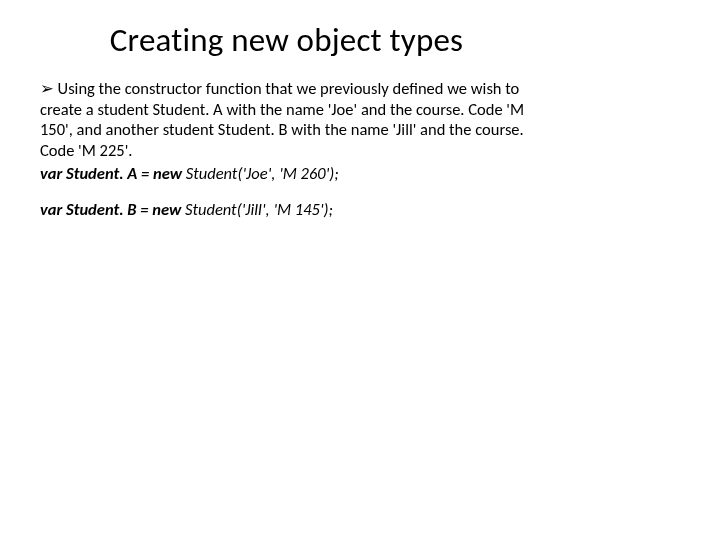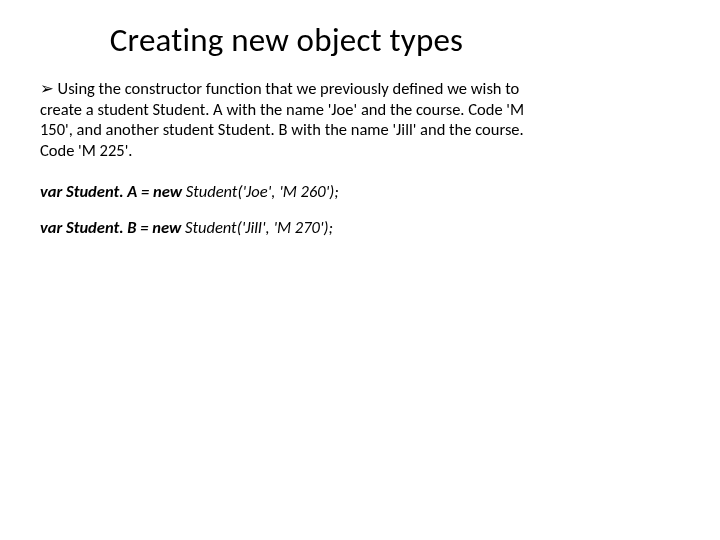--- a/index.html
+++ b/index.html
@@ -22,21 +22,21 @@
     font-weight: 400;
     text-align: center;
     margin: 0 0 18px 0;
     letter-spacing: 0.2px;
   }
   .body {
     font-size: 16.5px;
     line-height: 1.25;
   }
   .bullet-row {
-    margin-bottom: 20px;
+    margin-bottom: 2px;
   }
   .bullet-glyph {
     display: inline;
     font-family: Arial, sans-serif;
   }
   .italic-line {
     font-style: italic;
     margin-bottom: 16px;
   }
   .bold {
@@ -55,17 +55,17 @@
     <div class="bullet-row">
       <span class="bullet-glyph">➢</span>
       <span>Using the constructor function that we previously defined we wish to create a student Student. A with the name 'Joe' and the course. Code 'M 150', and another student Student. B with the name 'Jill' and the course. Code 'M 225'.</span>
     </div>
 
     <div class="italic-line">
       <span class="bold">var Student. A = new </span><span>Student('Joe', 'M 260');</span>
     </div>
 
     <div class="italic-line">
-      <span class="bold">var Student. B = new </span><span>Student('Jill', 'M 270');</span>
+      <span class="bold">var Student. B = new </span><span>Student('Jill', 'M 145');</span>
     </div>
 
   </div>
 </div>
 
 </body></html>

